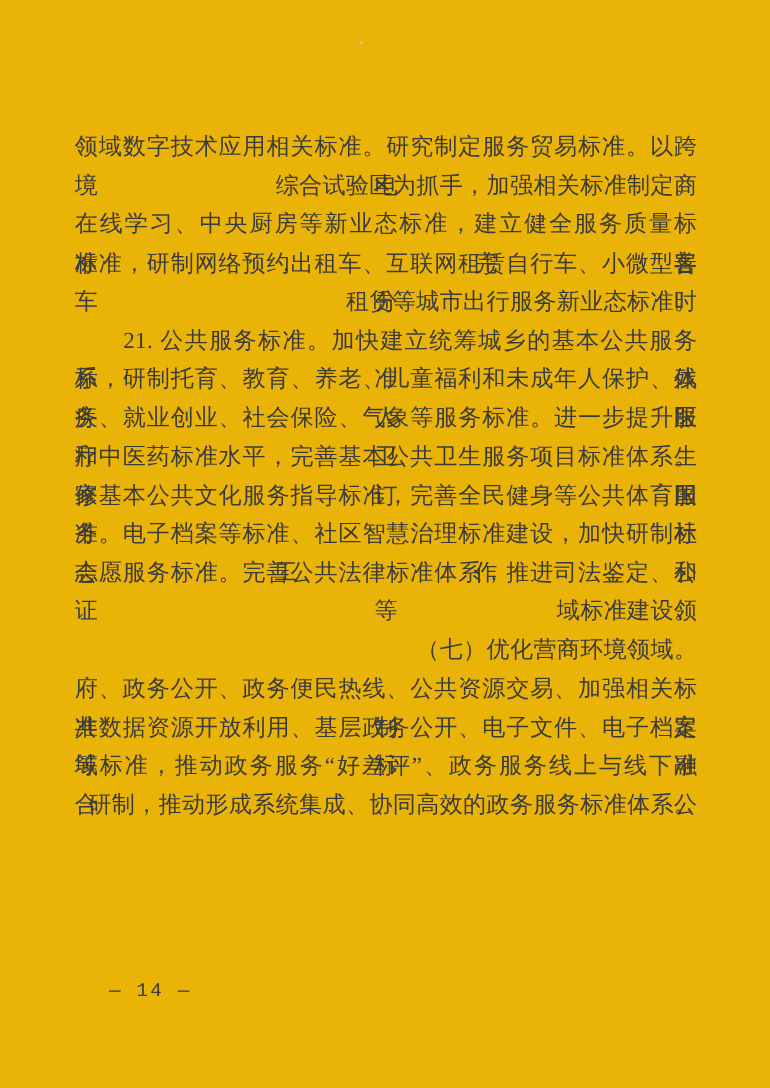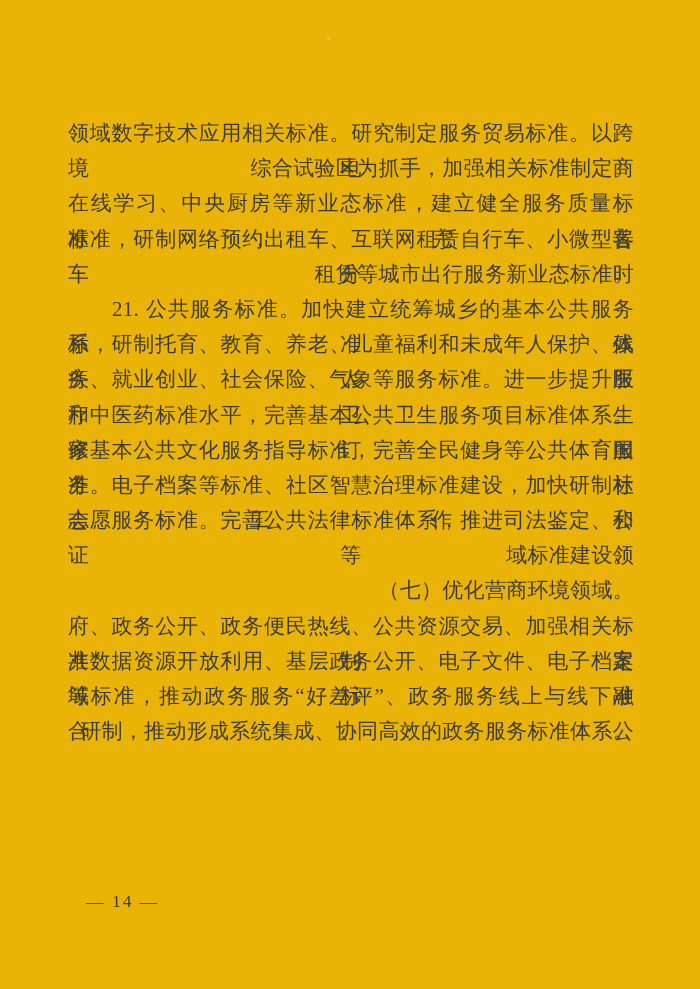--- a/index.html
+++ b/index.html
@@ -37,26 +37,26 @@
   .line.justify {
     text-align: justify;
     text-align-last: justify;
     text-justify: inter-character;
   }
   .line.indent {
     text-indent: 44px;
   }
   .page-number {
     position: absolute;
-    left: 86px;
+    left: 99px;
     top: 891px;
     font-size: 17.5px;
     letter-spacing: 2px;
     color: #3b3b3b;
-    font-family: Liberation Serif, serif;
+    font-family: Liberation Mono, monospace;
   }
   .scan-speck {
     position: absolute;
     left: 327px;
     top: 37px;
     width: 3px;
     height: 3px;
     border-radius: 50%;
     background: #c9c9c9;
     opacity: 0.8;

